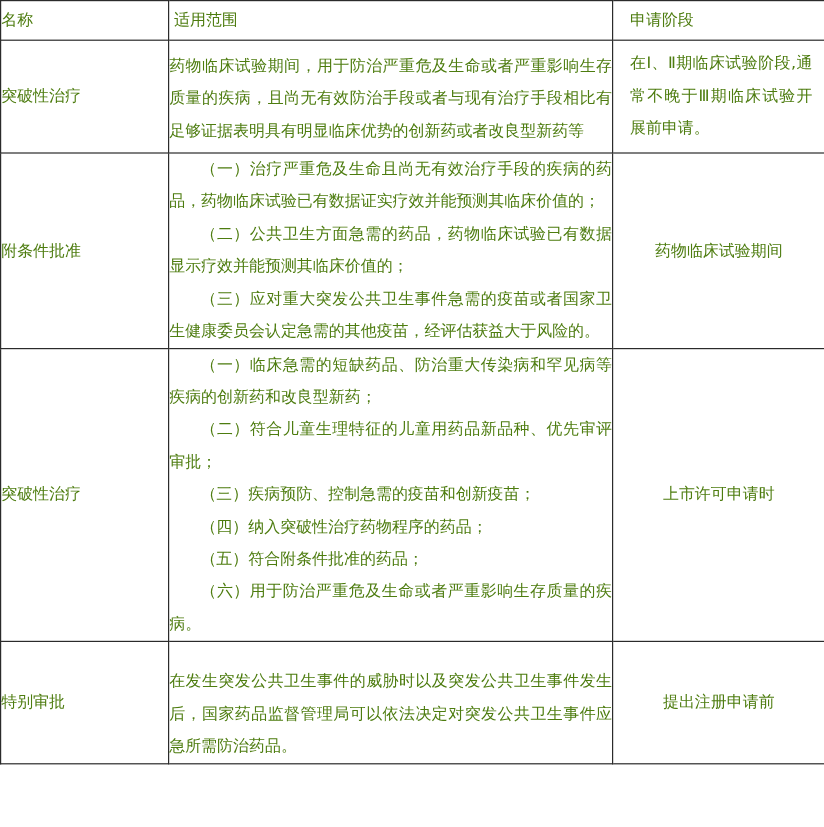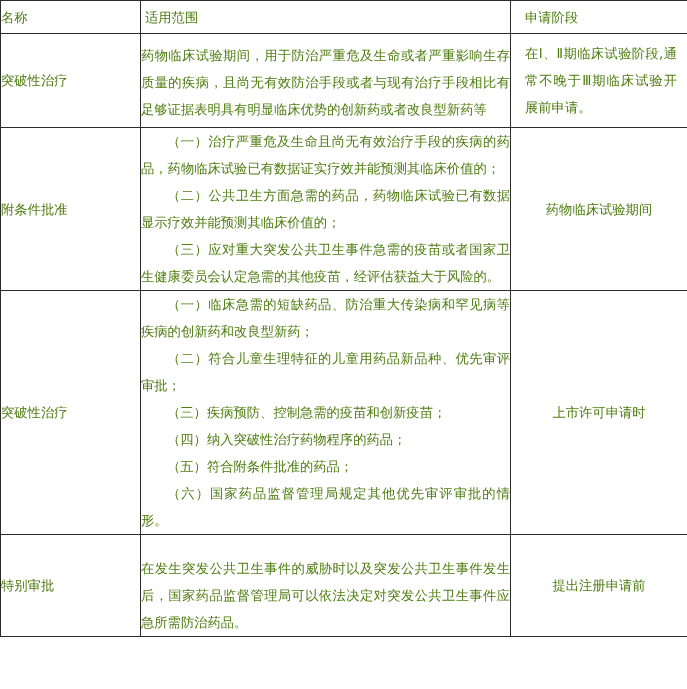--- a/index.html
+++ b/index.html
@@ -119,21 +119,21 @@
       </tr>
 
       <tr class="r3">
         <td class="name-cell">突破性治疗</td>
         <td class="scope-cell">
           <p class="indent">（一）临床急需的短缺药品、防治重大传染病和罕见病等疾病的创新药和改良型新药；</p>
           <p class="indent">（二）符合儿童生理特征的儿童用药品新品种、优先审评审批；</p>
           <p class="indent">（三）疾病预防、控制急需的疫苗和创新疫苗；</p>
           <p class="indent">（四）纳入突破性治疗药物程序的药品；</p>
           <p class="indent">（五）符合附条件批准的药品；</p>
-          <p class="indent">（六）国家药品监督管理局规定其他优先审评审批的情形。</p>
+          <p class="indent">（六）用于防治严重危及生命或者严重影响生存质量的疾病。</p>
         </td>
         <td class="stage-cell">上市许可申请时</td>
       </tr>
 
       <tr class="r4">
         <td class="name-cell">特别审批</td>
         <td class="scope-cell">
           <p>在发生突发公共卫生事件的威胁时以及突发公共卫生事件发生后，国家药品监督管理局可以依法决定对突发公共卫生事件应急所需防治药品。</p>
         </td>
         <td class="stage-cell">提出注册申请前</td>

